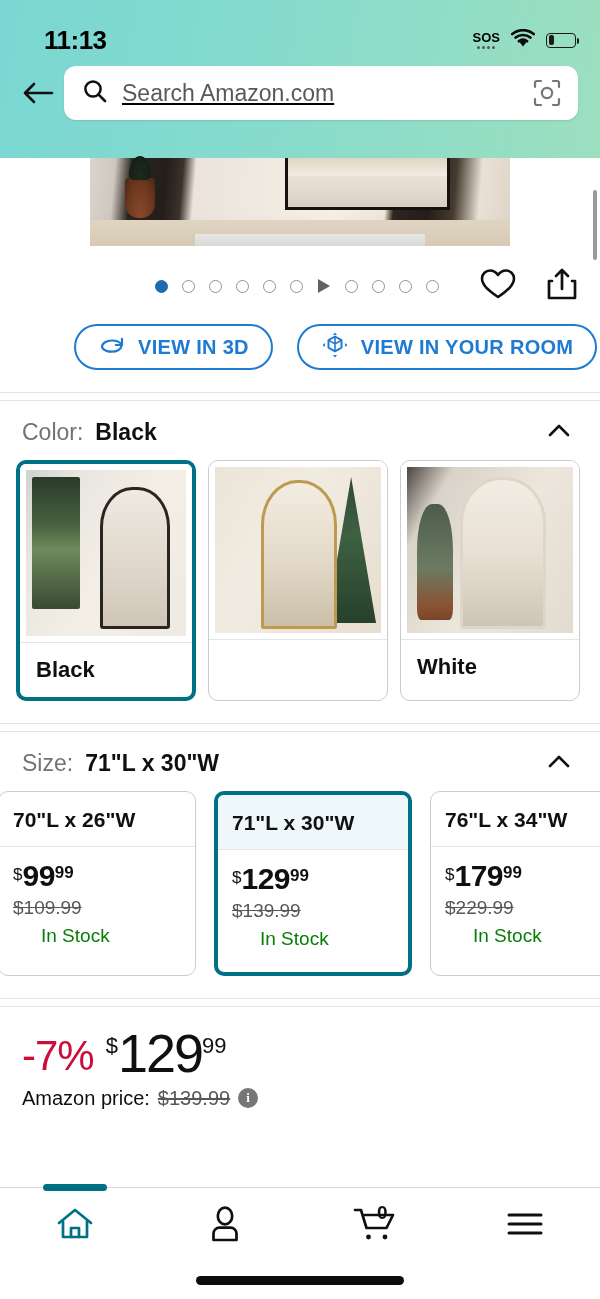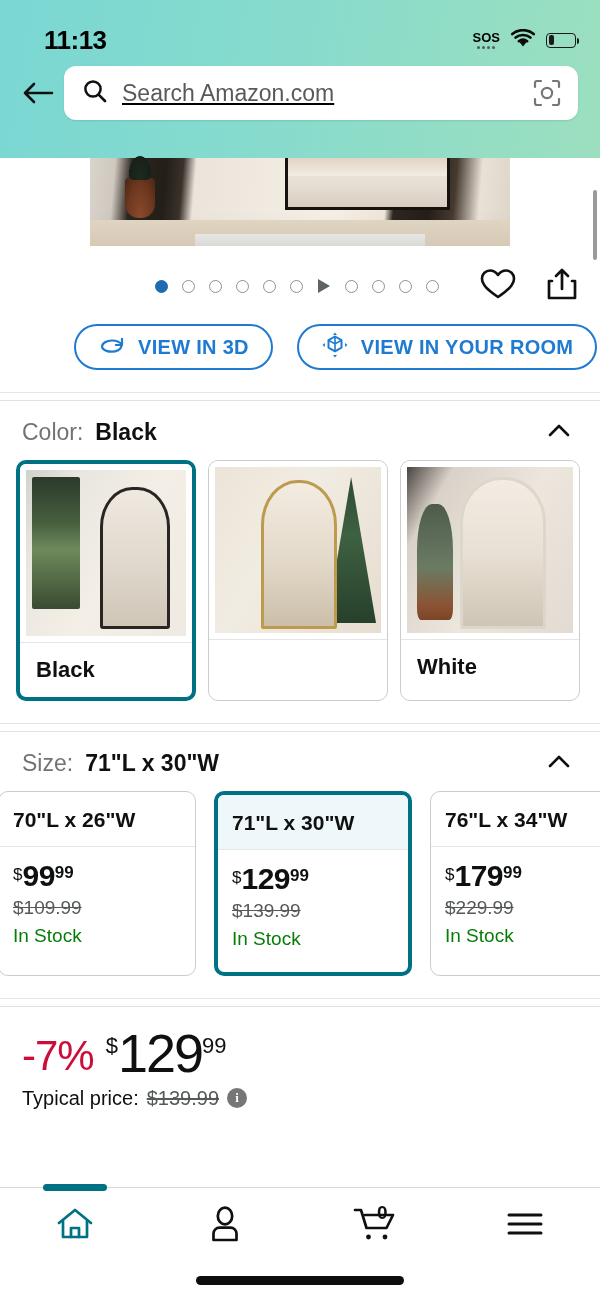--- a/index.html
+++ b/index.html
@@ -184,21 +184,21 @@
   .sizecard:first-child { margin-left: -2px; }
   .size-head { padding: 16px 0 14px 14px; font-size: 21px; font-weight: 700; color:#0f1111; }
   .sizecard.selected .size-head { background:#eef8fa; }
   .size-sep { height:1px; background:#e3e6e8; }
   .size-body { padding: 14px 0 0 14px; }
   .price-line { display:flex; align-items:flex-start; color:#0f1111; }
   .price-cur { font-size: 17px; font-weight: 400; margin-top: 4px; }
   .price-whole { font-size: 30px; font-weight: 700; line-height: 1; letter-spacing:-0.5px;}
   .price-frac { font-size: 17px; font-weight: 700; margin-top: 2px; }
   .price-was { font-size: 19px; color:#565959; text-decoration: line-through; margin-top: 6px; }
-  .stock { font-size: 19px; color:#067d06; margin-top: 6px; }
+  .stock { font-size: 19px; color:#067d06; margin-top: 6px; margin-left: 28px; }
 
   
   .pricebox { padding: 22px 0 0 22px; }
   .mainprice { display:flex; align-items:flex-start; }
   .discount { font-size: 42px; color:#cc0c39; font-weight: 400; letter-spacing:-1px; line-height: 1; margin-top:6px;}
   .mp-cur { font-size: 22px; color:#0f1111; margin-left: 12px; margin-top: 4px; font-weight:400;}
   .mp-whole { font-size: 54px; color:#0f1111; font-weight: 400; line-height: 0.92; letter-spacing:-2px;}
   .mp-frac { font-size: 22px; color:#0f1111; margin-top: 4px; font-weight:400;}
   .typical { display:flex; align-items:center; gap:8px; margin-top: 8px; font-size: 20px; color:#0f1111;}
   .typical s { color:#565959; }
@@ -442,21 +442,21 @@
   <div class="divider"></div>
 
   <div class="pricebox">
     <div class="mainprice">
       <span class="discount">-7%</span>
       <span class="mp-cur">$</span>
       <span class="mp-whole">129</span>
       <span class="mp-frac">99</span>
     </div>
     <div class="typical">
-      <span>Typical price:</span>
+      <span>Amazon price:</span>
       <s>$139.99</s>
       <span class="info-i">i</span>
     </div>
   </div>
 
   <div class="bottomnav">
     <div class="navitem">
       <span class="nav-indicator"></span>
       <span>
         <svg width="42" height="40" viewBox="0 0 42 40">

